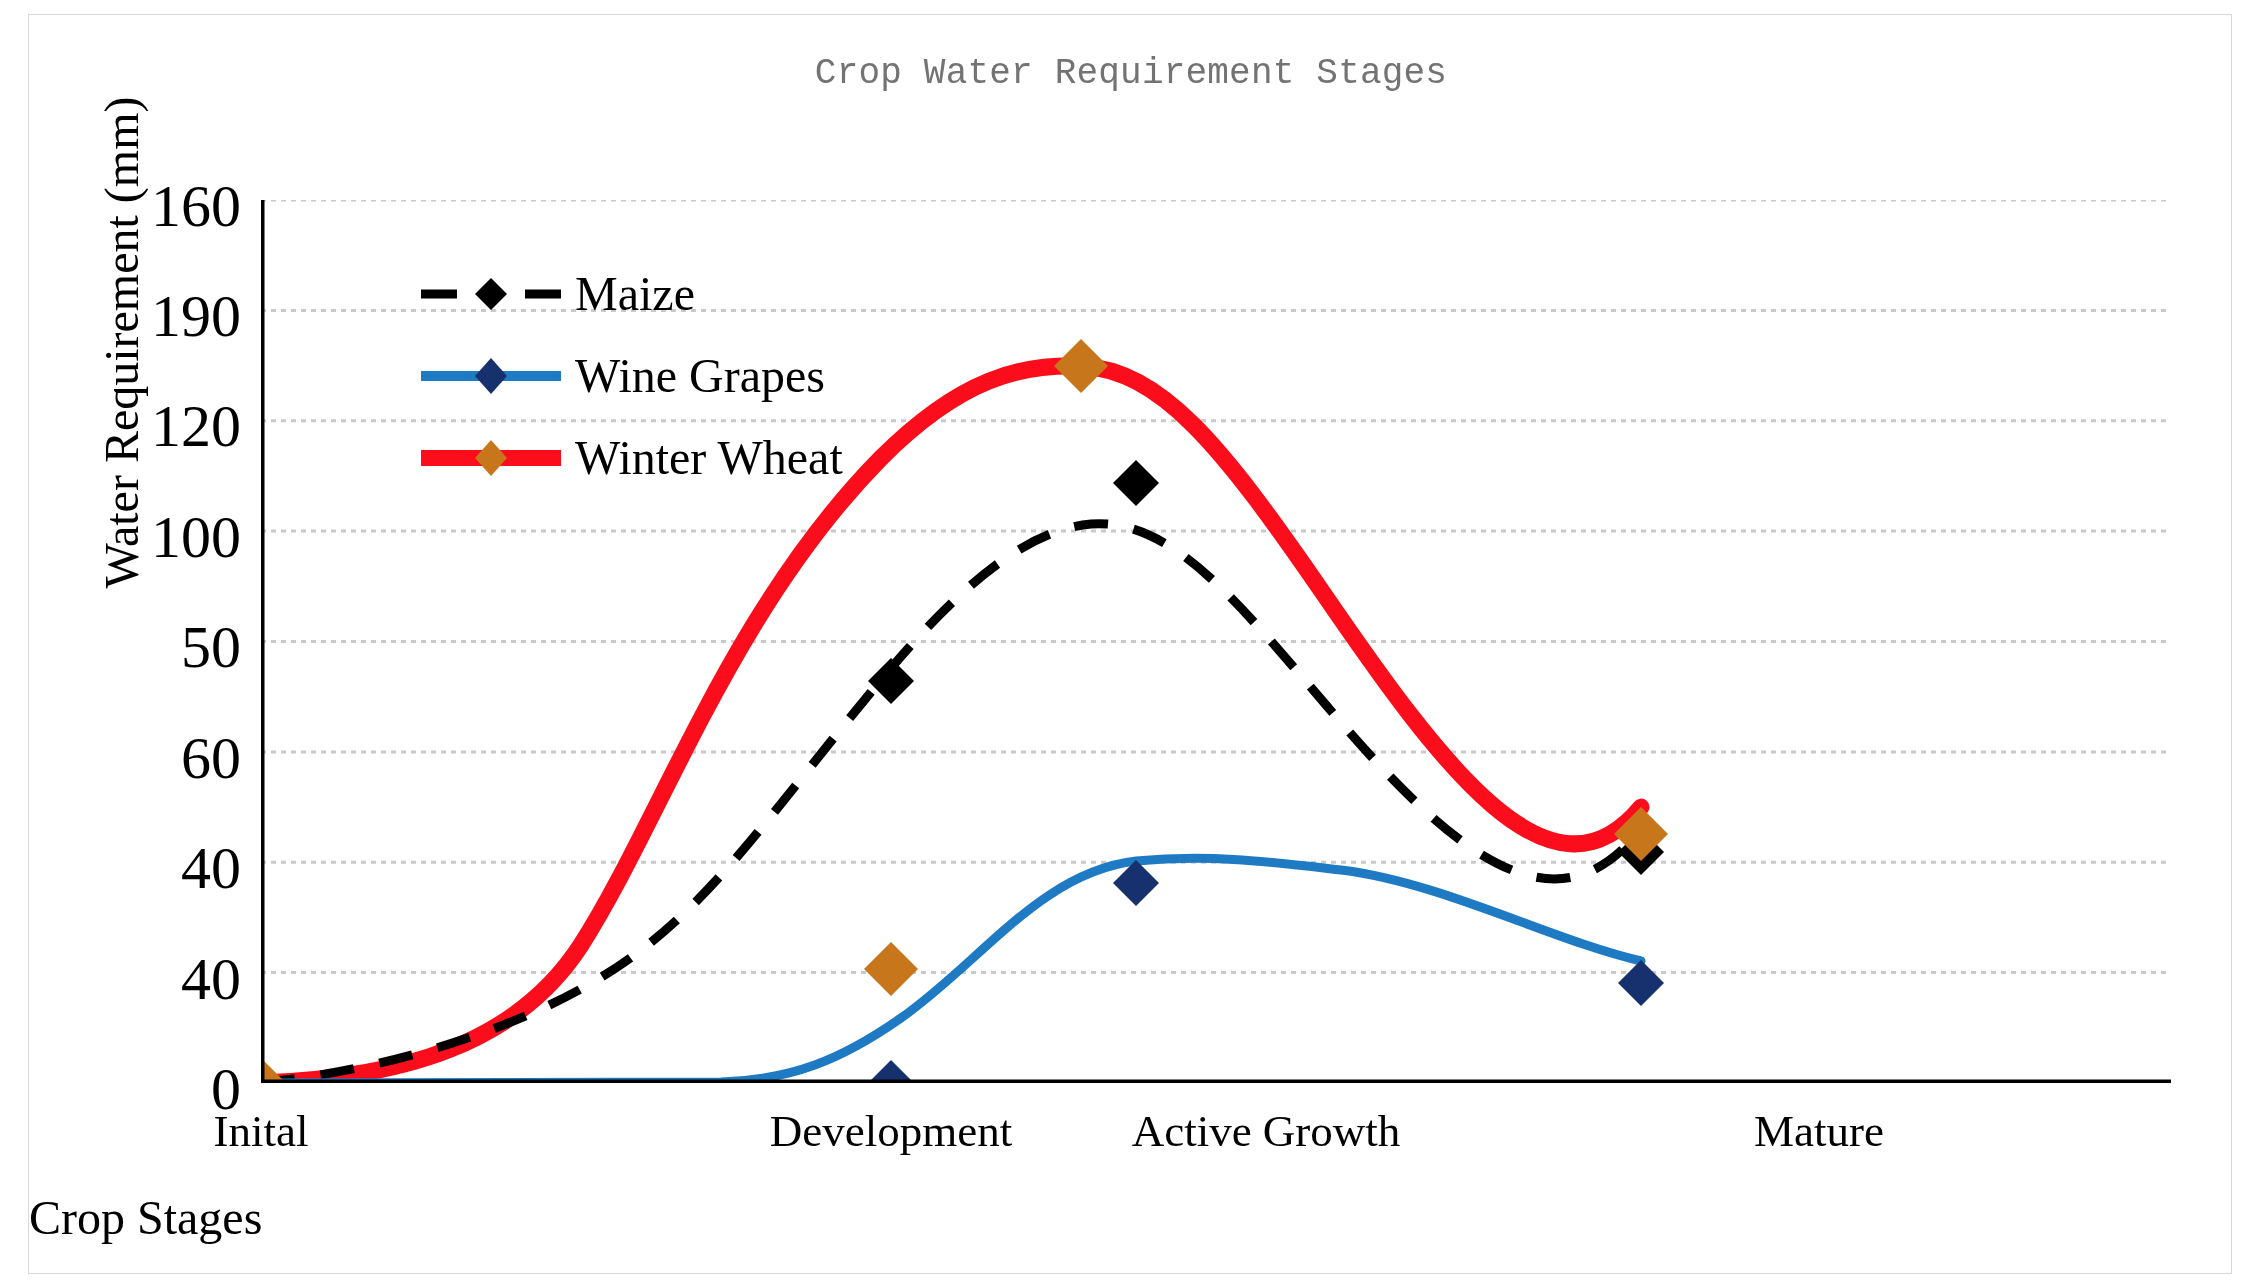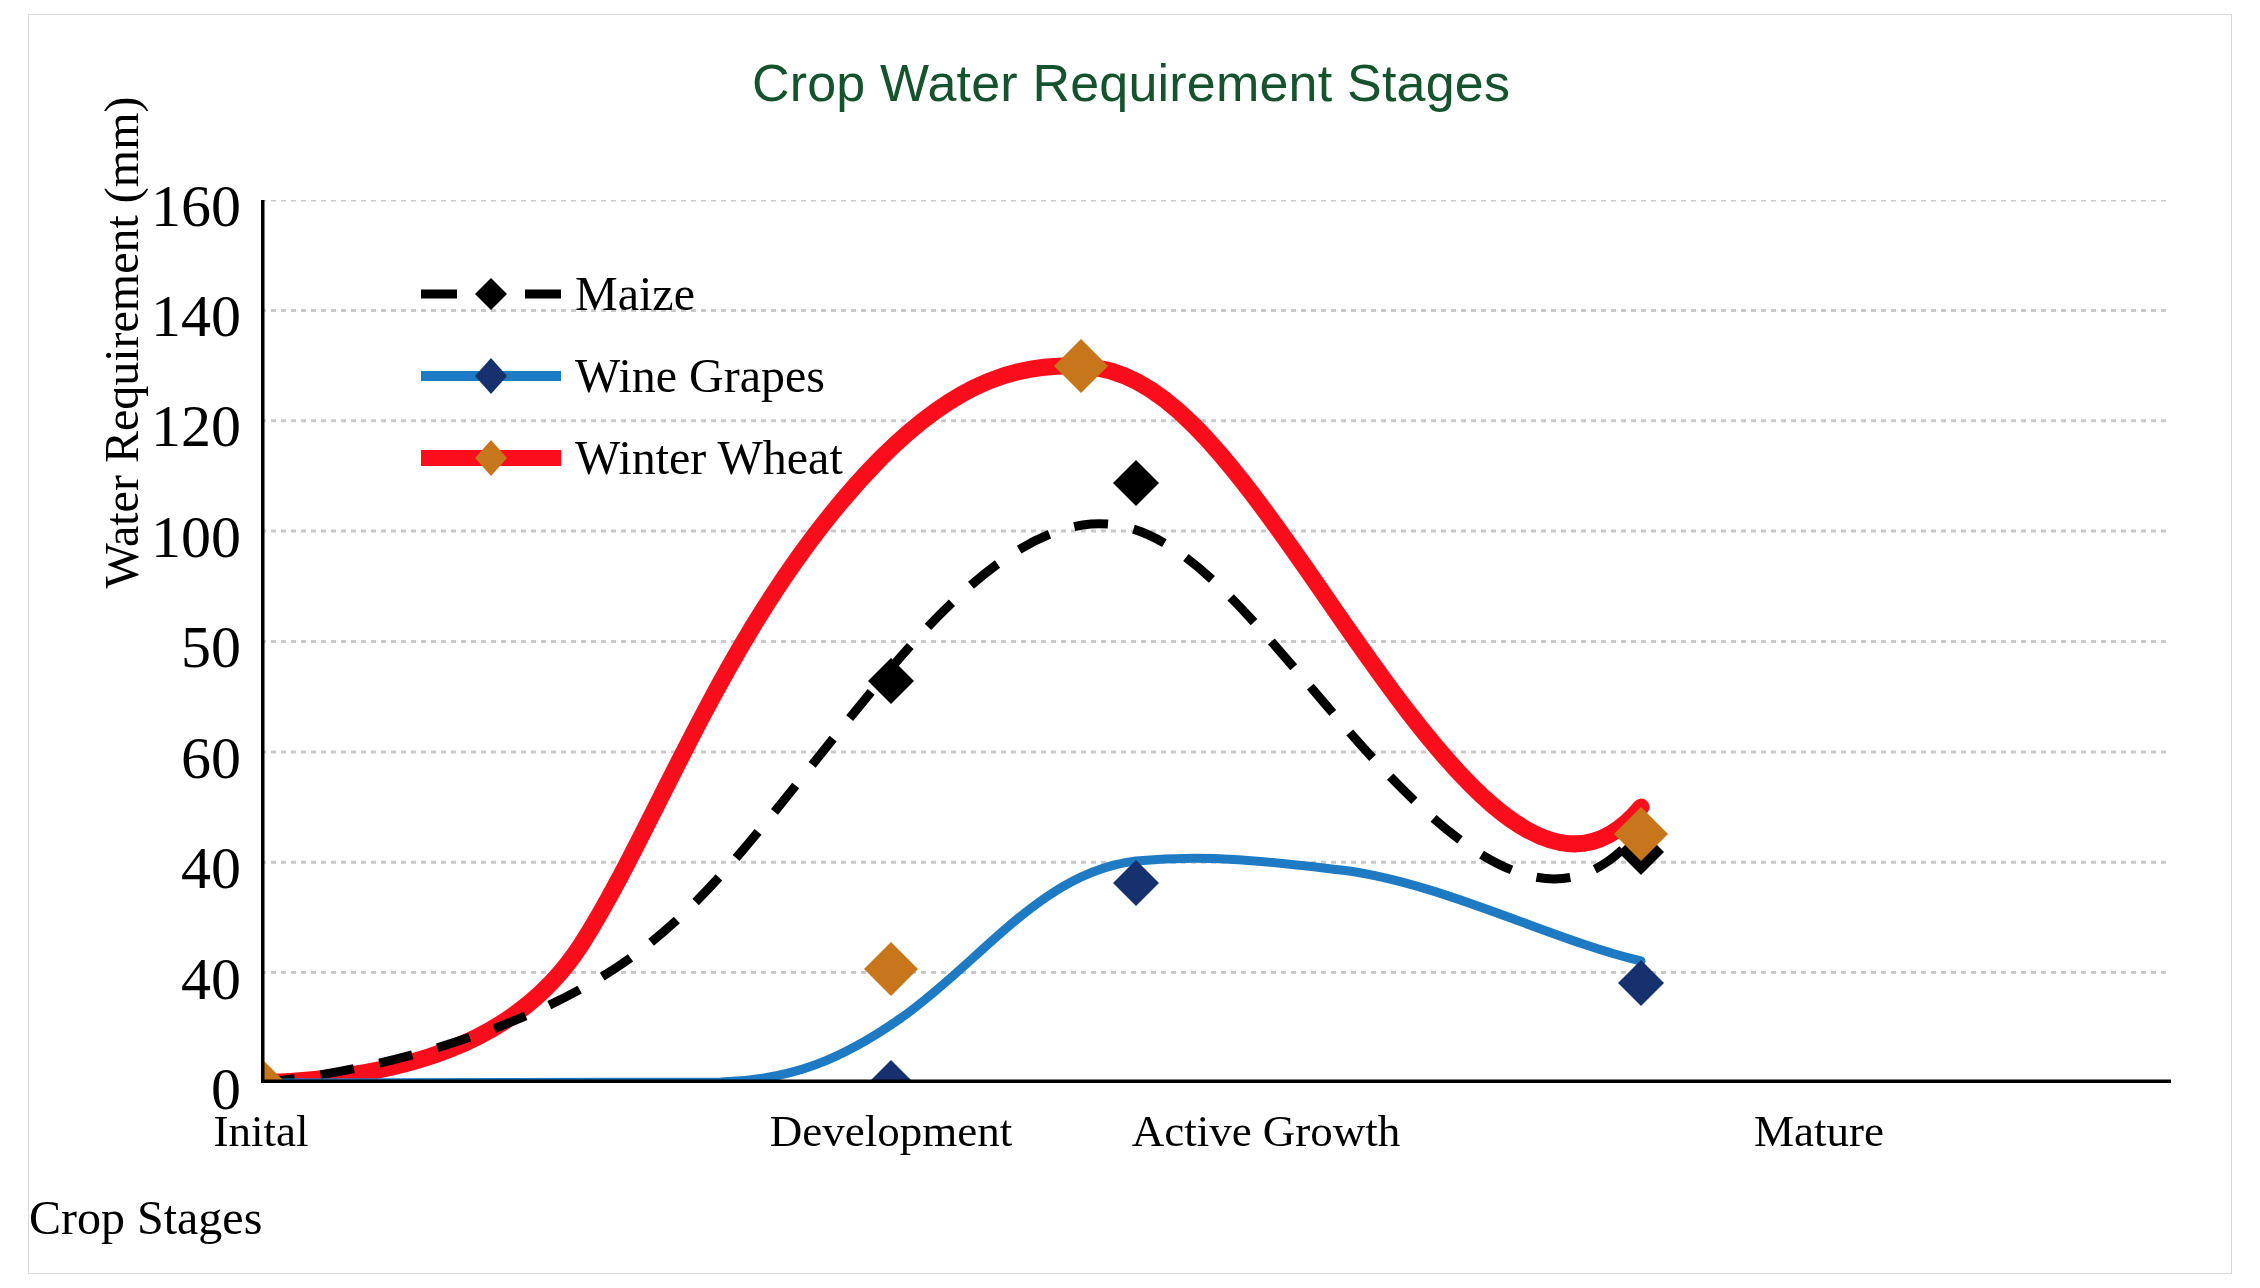--- a/index.html
+++ b/index.html
@@ -35,23 +35,23 @@
     box-sizing: border-box;
   }
 
   
   #chart-title {
     position: absolute;
     left: 0;
     top: 38px;
     width: 2204px;
     text-align: center;
-    font-size: 52px;
-    color: #14532d;
-    font-family: Liberation Sans, sans-serif;
+    font-size: 36px;
+    color: #737373;
+    font-family: Liberation Mono, monospace;
     letter-spacing: 0.2px;
     white-space: nowrap;
   }
 
   
   
   #plot-area {
     position: absolute;
     left: 232px;
     top: 185px;
@@ -158,21 +158,21 @@
 
 <div id="figure">
   <div id="chart-frame">
 
     <div id="chart-title">Crop Water Requirement Stages</div>
 
     <div id="y-axis-title">Water Requirement (mm)</div>
 
     <div id="y-tick-labels">
       <div class="y-tick-label" style="top:161px">160</div>
-      <div class="y-tick-label" style="top:271px">140</div>
+      <div class="y-tick-label" style="top:271px">190</div>
       <div class="y-tick-label" style="top:381px">120</div>
       <div class="y-tick-label" style="top:492px">100</div>
       <div class="y-tick-label" style="top:602px">50</div>
       <div class="y-tick-label" style="top:713px">60</div>
       <div class="y-tick-label" style="top:823px">40</div>
       <div class="y-tick-label" style="top:934px">40</div>
       <div class="y-tick-label" style="top:1044px">0</div>
     </div>
 
     <div id="plot-area">

